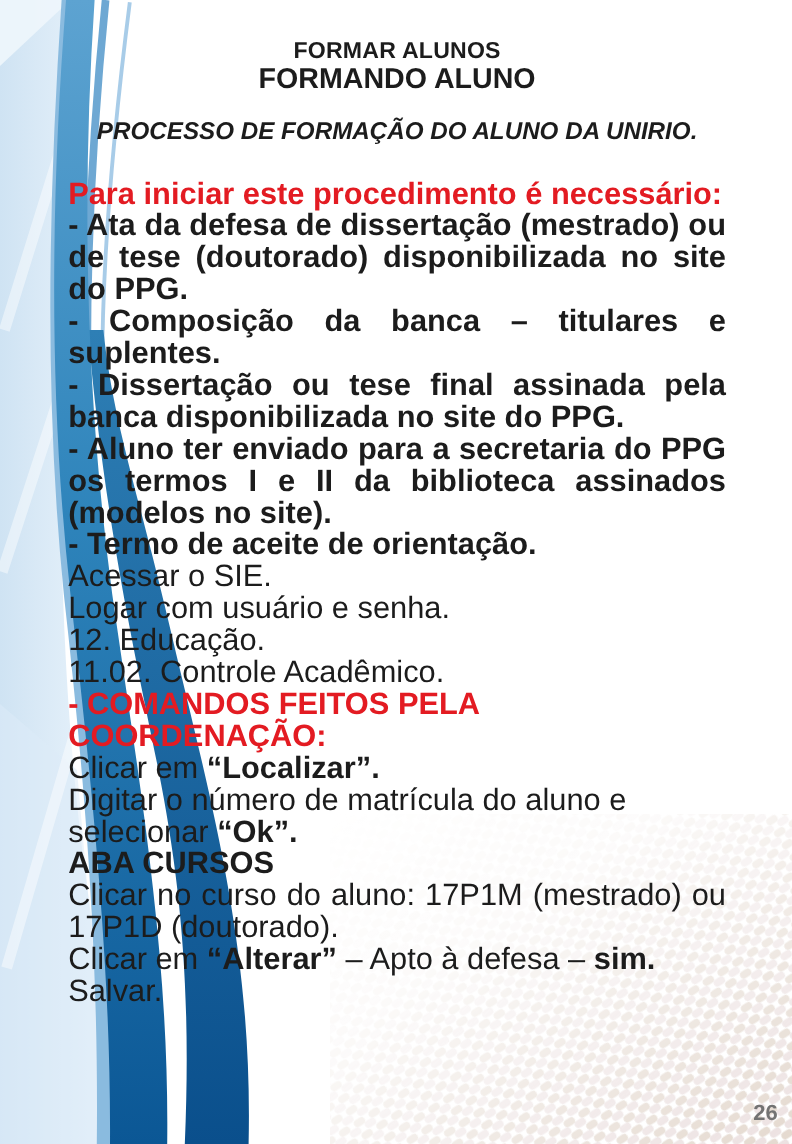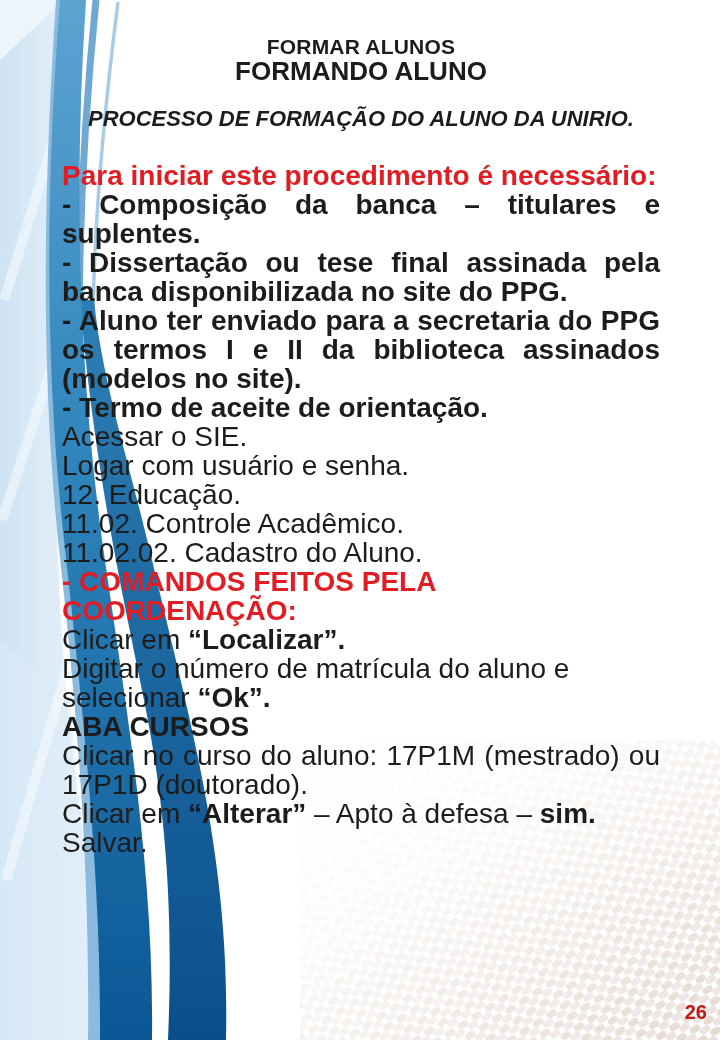--- a/index.html
+++ b/index.html
@@ -35,21 +35,21 @@
     font-size:22px; line-height:24px; font-weight:bold; font-style:italic;
   }
   .body { margin-top:30px; font-size:28px; line-height:29px; }
   .body p { margin:0; }
   .b { font-weight:bold; }
   .red { color:#e31b22; font-weight:bold; }
   .just { text-align:justify; }
   .gap { margin-top:24px; }
   .page-number {
     position:absolute; right:13px; bottom:16px;
-    font-size:20px; font-weight:bold; color:#b91c1c;
+    font-size:20px; font-weight:bold; color:#737373;
   }
 </style>
 </head>
 <body>
 
 <div class="slide">
 
   <svg class="deco" viewBox="0 0 720 1040" aria-hidden="true">
     <defs>
       <linearGradient id="leftWash" x1="0" y1="0" x2="1" y2="0">
@@ -103,30 +103,30 @@
     </g>
   </svg>
 
   <div class="content">
     <div class="kicker">FORMAR ALUNOS</div>
     <div class="main-title">FORMANDO ALUNO</div>
     <div class="subtitle">PROCESSO DE FORMAÇÃO DO ALUNO DA UNIRIO.</div>
 
     <div class="body">
       <p class="red">Para iniciar este procedimento é necessário:</p>
+      <p class="b just">- Ata da defesa de dissertação (mestrado) ou de tese (doutorado) disponibilizada no site do PPG.</p>
       <p class="b just">- Composição da banca – titulares e suplentes.</p>
       <p class="b just">- Dissertação ou tese final assinada pela banca disponibilizada no site do PPG.</p>
       <p class="b just">- Aluno ter enviado para a secretaria do PPG os termos I e II da biblioteca assinados (modelos no site).</p>
       <p class="b just">- Termo de aceite de orientação.</p>
 
       <p>Acessar o SIE.</p>
       <p>Logar com usuário e senha.</p>
       <p>12. Educação.</p>
       <p>11.02. Controle Acadêmico.</p>
-      <p>11.02.02. Cadastro do Aluno.</p>
 
       <p class="red gap">- COMANDOS FEITOS PELA COORDENAÇÃO:</p>
       <p><span>Clicar em </span><span class="b">“Localizar”.</span></p>
       <p><span>Digitar o número de matrícula do aluno e selecionar </span><span class="b">“Ok”.</span></p>
 
       <p class="b gap">ABA CURSOS</p>
       <p class="just">Clicar no curso do aluno: 17P1M (mestrado) ou 17P1D (doutorado).</p>
       <p><span>Clicar em </span><span class="b">“Alterar”</span><span> – Apto à defesa – </span><span class="b">sim.</span></p>
       <p>Salvar.</p>
     </div>

